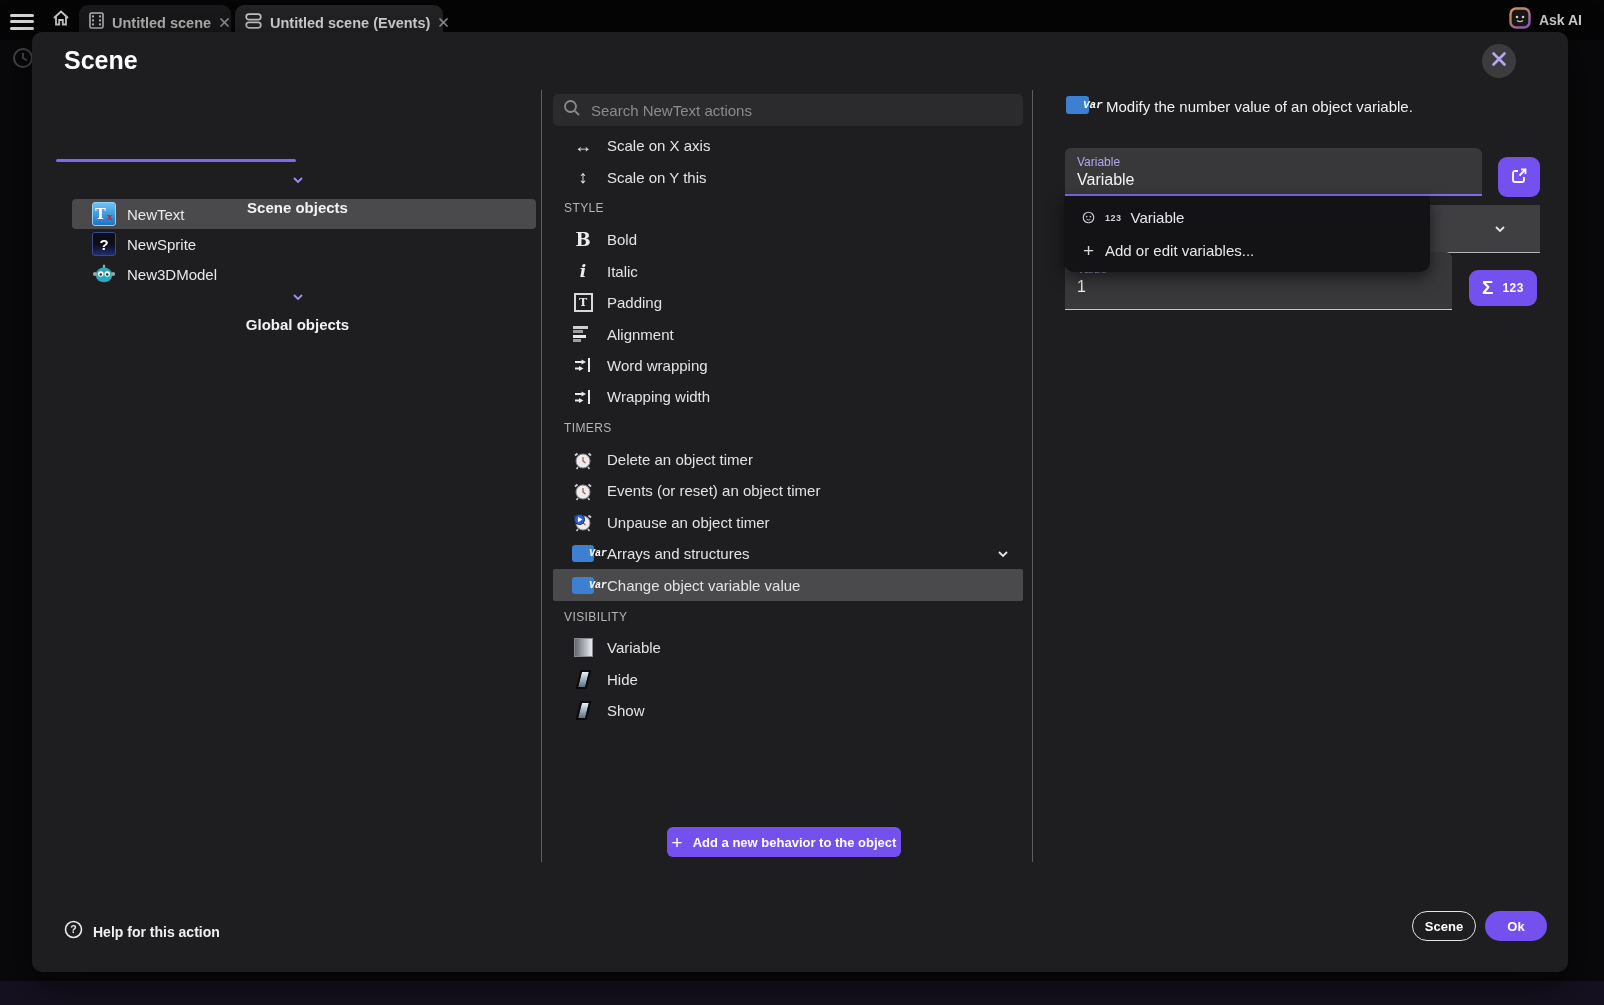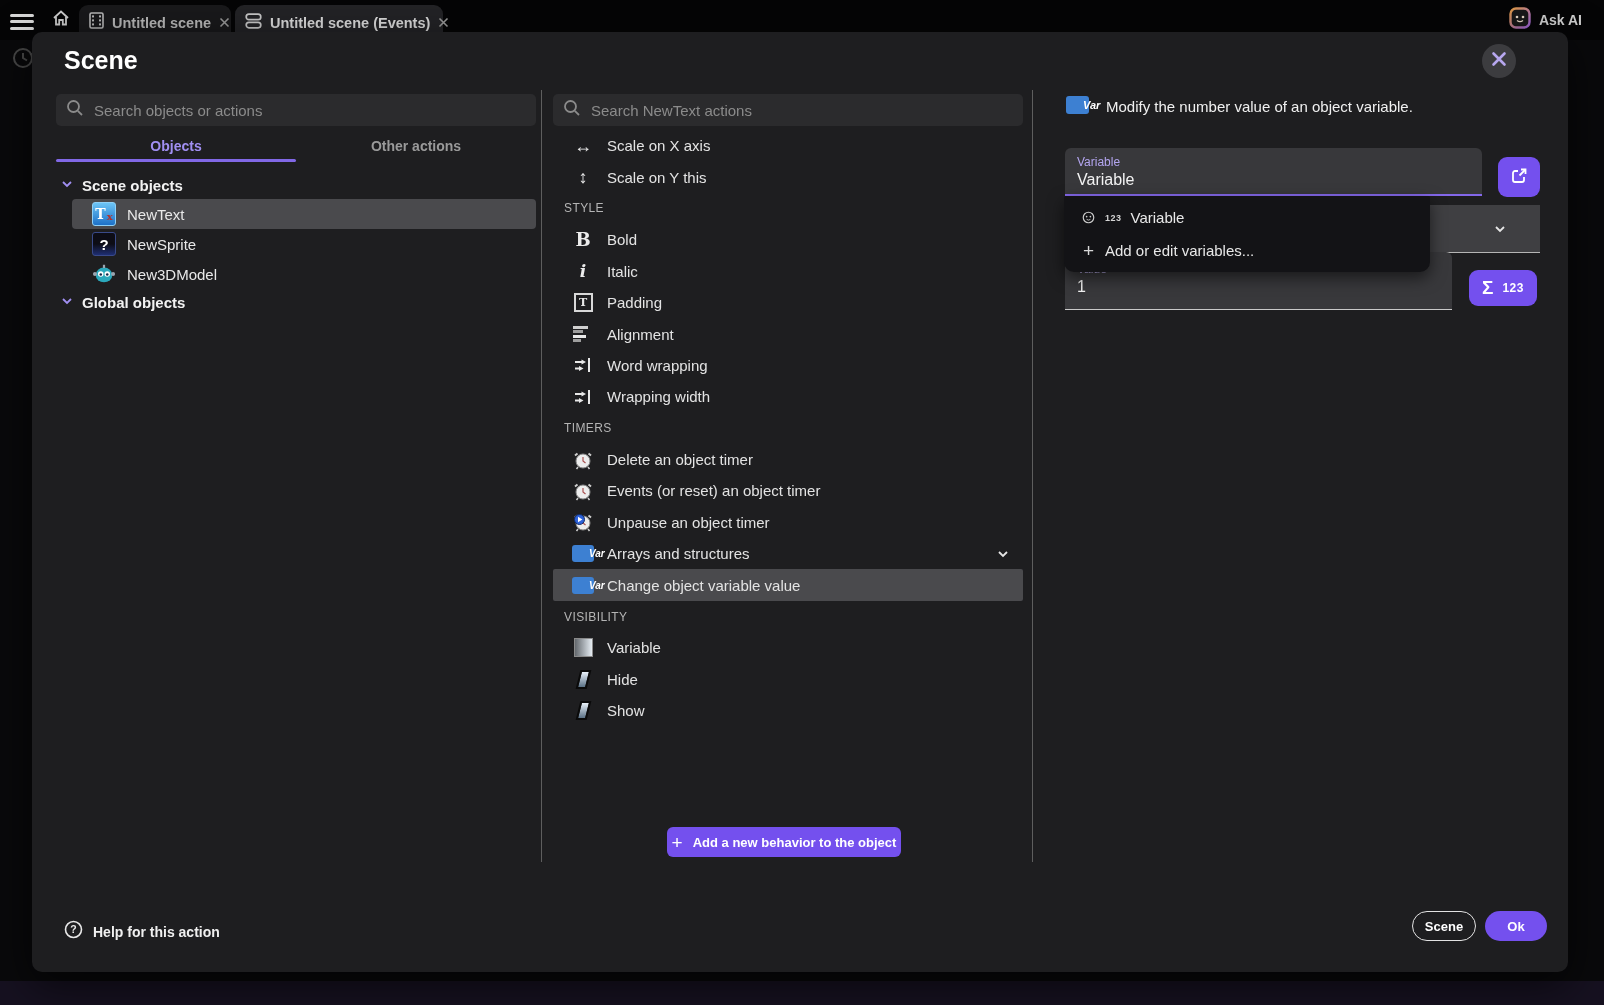--- a/index.html
+++ b/index.html
@@ -43,21 +43,21 @@
 
   
   .ltabs{position:absolute;left:24px;top:100px;width:480px;height:28px;display:flex;}
   .ltab{flex:1;text-align:center;font-size:14px;font-weight:bold;line-height:28px;cursor:pointer;}
   .ltab.on{color:var(--accent-light);}
   .ltab.off{color:var(--txt-dim);}
   .ltab-underline{position:absolute;left:24px;top:127px;width:240px;height:3px;background:#8168e6;border-radius:2px;}
 
   
   .tree{position:absolute;left:24px;top:140px;width:480px;}
-  .tree-header{display:flex;align-items:center;gap:7px;height:27px;cursor:pointer;padding-left:3px;}
+  .tree-header{display:flex;align-items:center;gap:7px;height:27px;cursor:pointer;padding-left:3px;flex-direction:column;}
   .tree-header .th-label{font-size:15px;font-weight:bold;color:#f2f2f2;}
   .tree-row{display:flex;align-items:center;gap:11px;height:30px;margin-left:16px;border-radius:4px;padding-left:20px;cursor:pointer;}
   .tree-row.sel{background:var(--selection);}
   .tree-row .tr-label{font-size:15px;color:#e8e8e8;}
 
   .vdiv{position:absolute;top:58px;width:1px;height:772px;background:var(--divider);}
   .vdiv.l{left:509px;} .vdiv.r{left:1000px;}
 
   
   .alist{position:absolute;left:521px;top:98px;width:470px;}
@@ -72,21 +72,21 @@
   .st{stroke:#e8e8e8;stroke-width:2;fill:none;} .fl{fill:#e8e8e8;}
 
   .add-behavior{position:absolute;left:635px;top:795px;width:234px;height:30px;background:var(--accent);border:none;border-radius:6px;
     color:#fff;font-size:13px;font-weight:bold;display:flex;align-items:center;justify-content:center;gap:10px;cursor:pointer;font-family:"Liberation Sans",sans-serif;}
   .add-behavior .plus{font-size:19px;font-weight:normal;line-height:1;}
 
   
   .desc-row{position:absolute;left:1034px;top:64px;display:flex;align-items:flex-start;gap:17px;}
   .desc-text{font-size:15px;color:#f0f0f0;padding-top:2px;}
   .varbadge{display:inline-block;width:22px;height:17px;background:var(--varblue);border-radius:3px;color:#fff;
-    font-family:Liberation Sans, sans-serif;font-style:italic;font-weight:bold;font-size:10px;line-height:17px;text-align:center;flex:none;padding-left:17px;}
+    font-family:Liberation Mono, monospace;font-style:italic;font-weight:bold;font-size:10px;line-height:17px;text-align:center;flex:none;padding-left:17px;}
   .varbadge.big{width:23px;height:18px;font-size:11px;line-height:18px;}
 
   .ffield{position:absolute;background:var(--field);border-radius:6px 6px 0 0;}
   .ffield .f-label{position:absolute;left:12px;top:7px;font-size:12px;color:#b4a6f0;}
   .ffield .f-value{position:absolute;left:12px;top:23px;font-size:16px;color:#f2f2f2;}
   .f-variable{left:1033px;top:116px;width:417px;height:48px;}
   .f-variable .f-underline{position:absolute;left:0;bottom:0;width:100%;height:2px;background:#8468ea;}
   .f-value-field{left:1033px;top:220px;width:387px;height:58px;border-bottom:1px solid #c9c9c9;}
   .f-value-field .f-label{color:#bdb2ee;top:10px;}
   .f-value-field .f-value{top:26px;}
@@ -221,34 +221,21 @@
   <div class="dialog">
     <div class="dlg-title">Scene</div>
     <div class="dlg-close">
       <span>
         <svg width="16" height="16" viewBox="0 0 16 16">
             <path d="M2.5 2.5 L13.5 13.5 M13.5 2.5 L2.5 13.5" stroke="#b7a7ef" stroke-width="2.6" stroke-linecap="round"></path>
           </svg>
       </span>
     </div>
 
-    <div class="search-box sb-left">
-      <span>
-        <svg width="18" height="18" viewBox="0 0 18 18">
-            <circle cx="7.5" cy="7.5" r="5.5" fill="none" stroke="#8b8b8b" stroke-width="1.8"></circle>
-            <path d="M11.8 11.8 L16 16" stroke="#8b8b8b" stroke-width="1.8"></path>
-          </svg>
-      </span>
-      <input type="text" placeholder="Search objects or actions" style="">
-    </div>
-
-    <div class="ltabs">
-      <div class="ltab on">Objects</div>
-      <div class="ltab off">Other actions</div>
-    </div>
+
     <div class="ltab-underline"></div>
 
     <div class="tree" id="object-tree">
         <div class="tree-header">
           <span><svg width="16" height="16" viewBox="0 0 16 16">
               <path d="M4 6 L8 10 L12 6" fill="none" stroke="#a18ff2" stroke-width="1.8"></path>
             </svg></span>
                  <span class="th-label">Scene objects</span>
         </div>
         <div class="tree-row sel">

